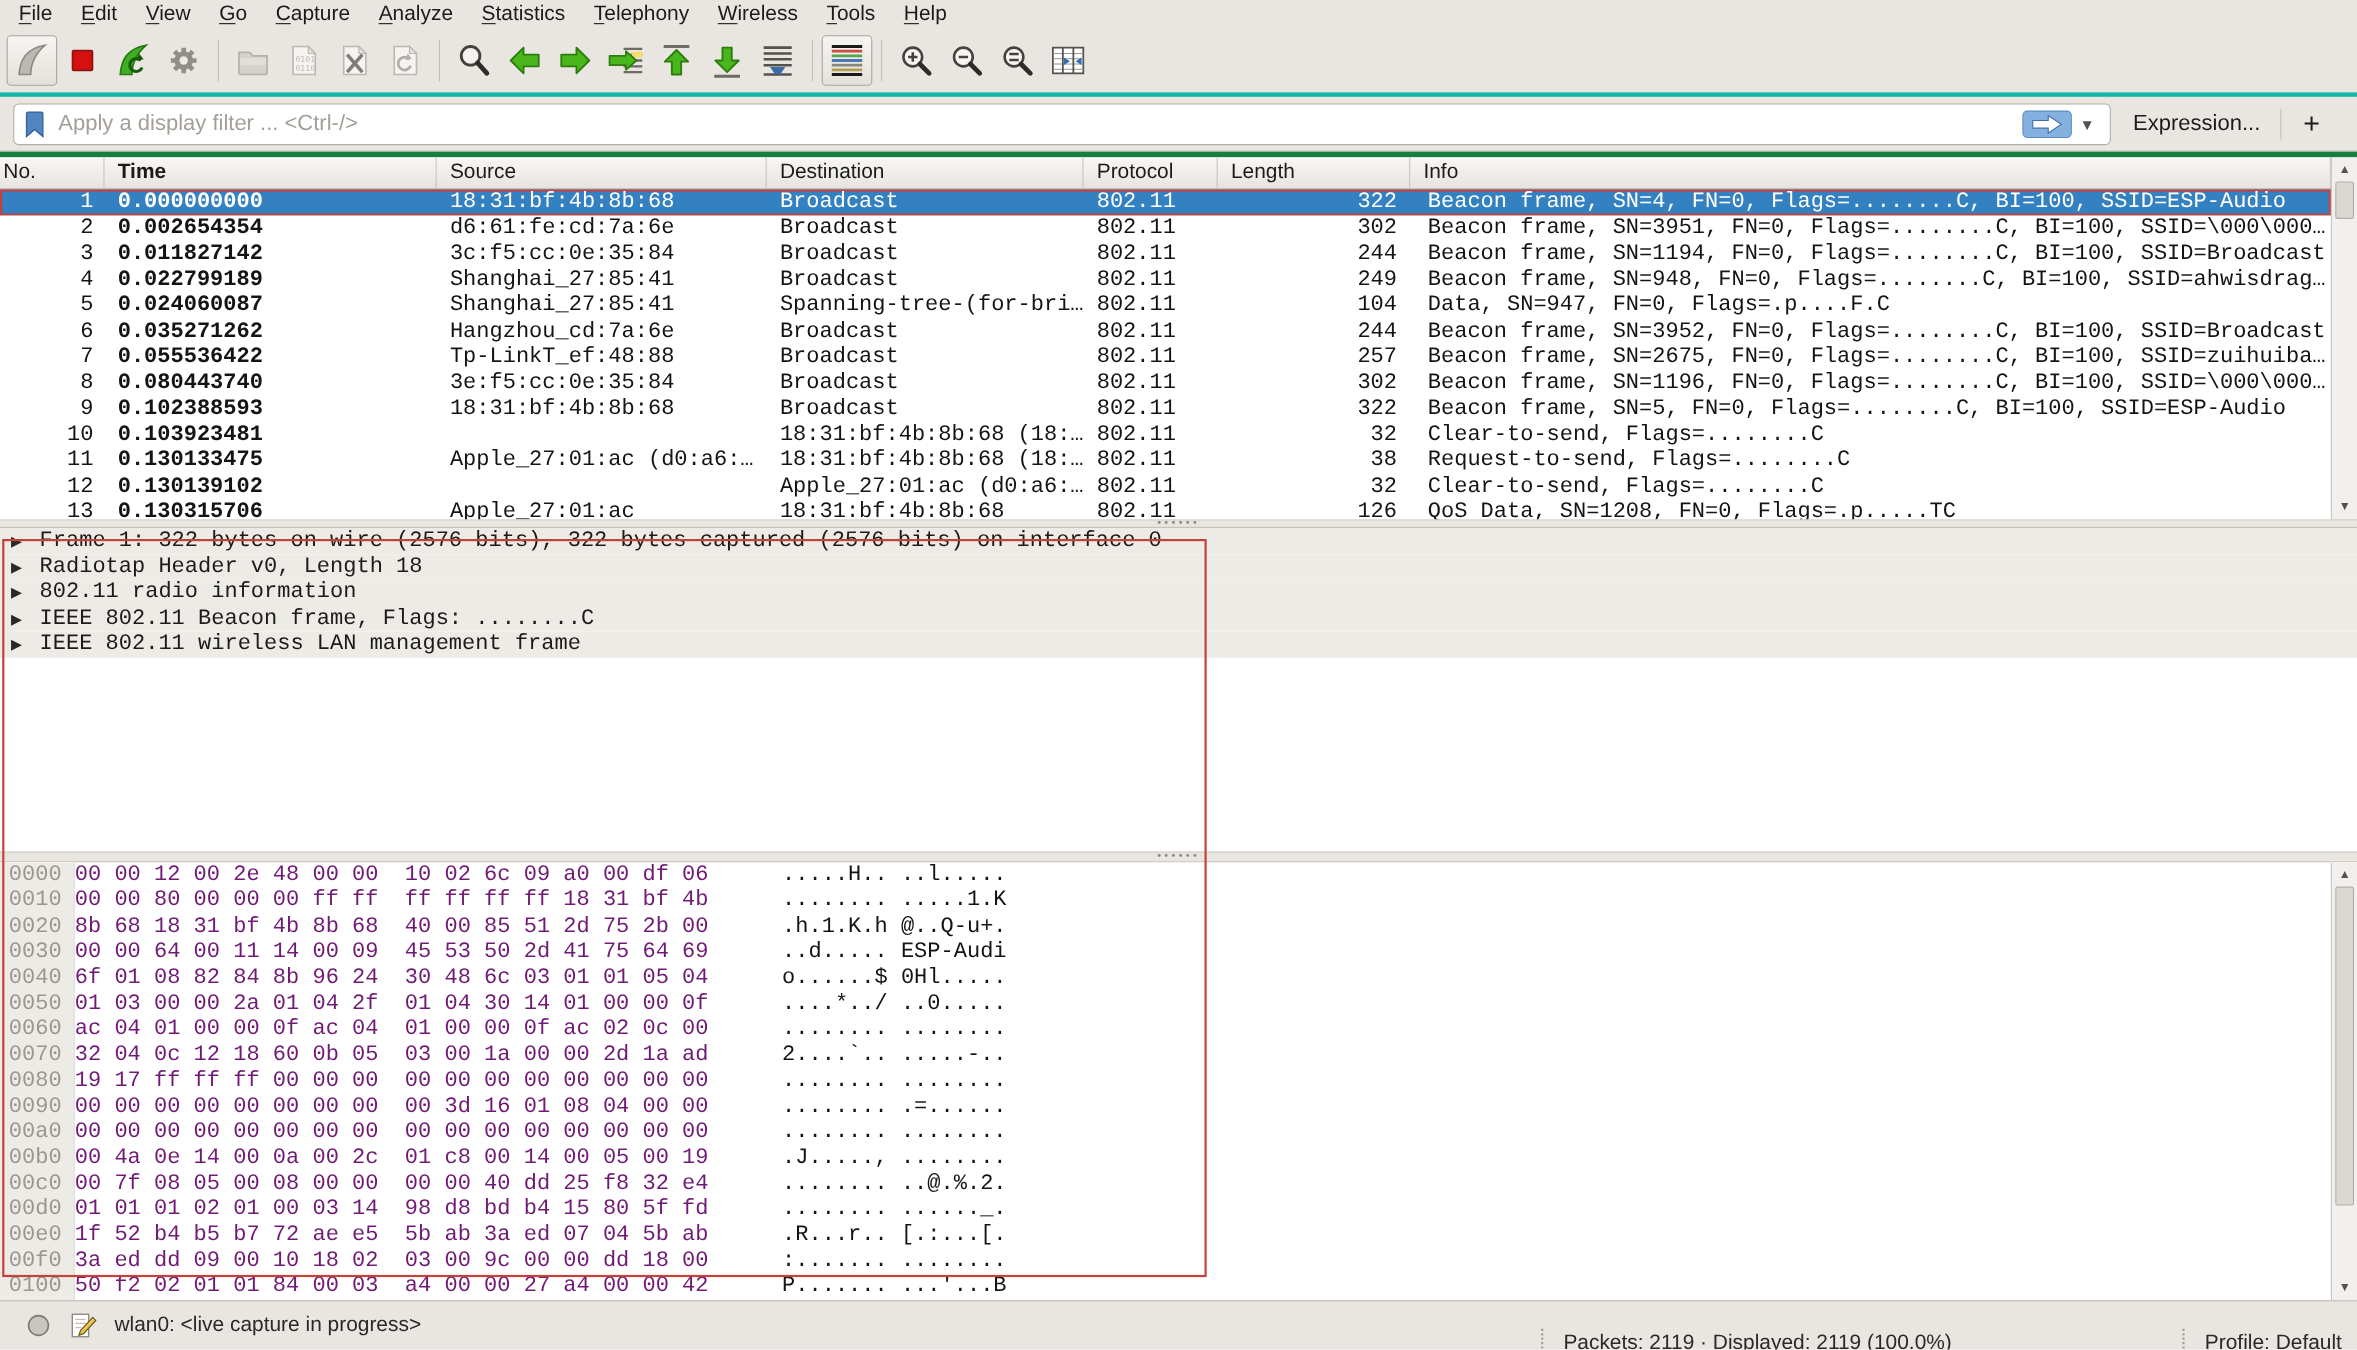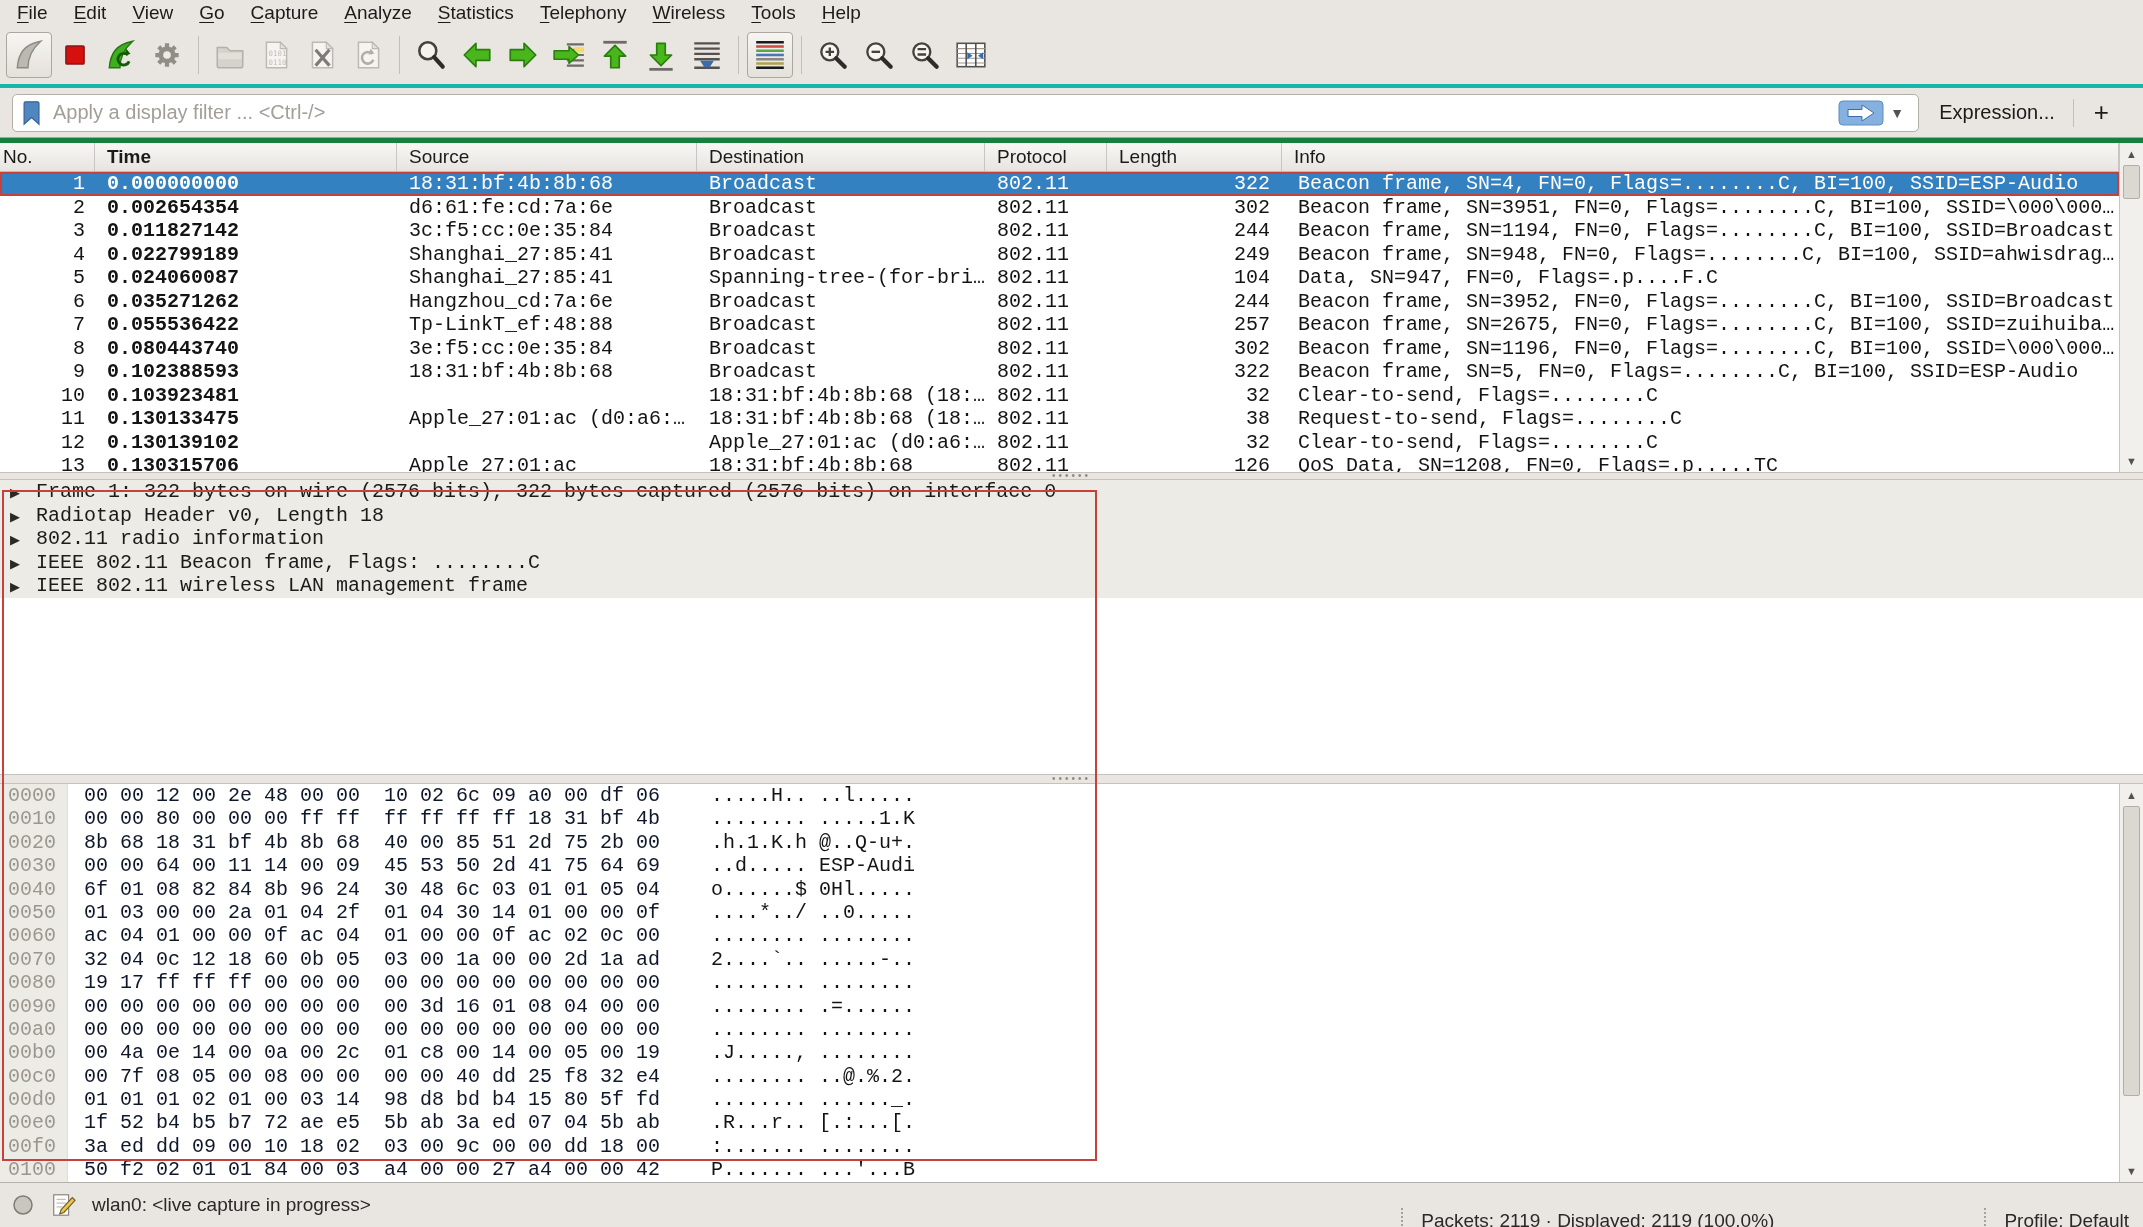--- a/index.html
+++ b/index.html
@@ -66,26 +66,26 @@
   .tri{display:inline-block;width:26px;font-size:13px;color:#2b2926;
        font-family:"DejaVu Sans",sans-serif;}
 
   
   .hexpane{height:398px;background:#ffffff;position:relative;overflow:hidden;}
   .hexstrip{position:absolute;left:0;top:0;bottom:0;width:68px;background:#ecebe6;border-right:1px solid #e0ddd7;}
   .hexrows{position:relative;margin-right:24px;height:100%;overflow:hidden;}
   .hexrow{height:23.4px;line-height:23.4px;position:relative;font-size:20px;white-space:pre;
           font-family:"Liberation Mono","DejaVu Sans Mono",monospace;}
   .hexoff{position:absolute;left:8px;color:#9b978f;}
-  .hexbytes{position:absolute;left:84px;color:#0f172a;}
+  .hexbytes{position:absolute;left:68px;color:#701a75;}
   .hexascii{position:absolute;left:711px;color:#141414;}
 
   
   .statusbar{height:45px;border-top:1px solid #b5b1aa;display:flex;align-items:center;font-size:19px;color:#2a2927;}
-  .sb-left{display:flex;align-items:center;gap:16px;padding-left:12px;}
+  .sb-left{display:flex;align-items:center;gap:16px;padding-left:24px;}
   .sb-right{margin-left:auto;display:flex;align-items:center;padding-right:14px;margin-top:32px;}
   .dotsep{width:2px;height:26px;border-left:2px dotted #a5a19a;margin:0 18px;}
 
   
   .anno{position:absolute;border:2px solid #c6413c;pointer-events:none;z-index:40;}
   .anno-big{left:2px;top:490px;width:1095px;height:671px;}
 </style>
 </head>
 <body>
 

